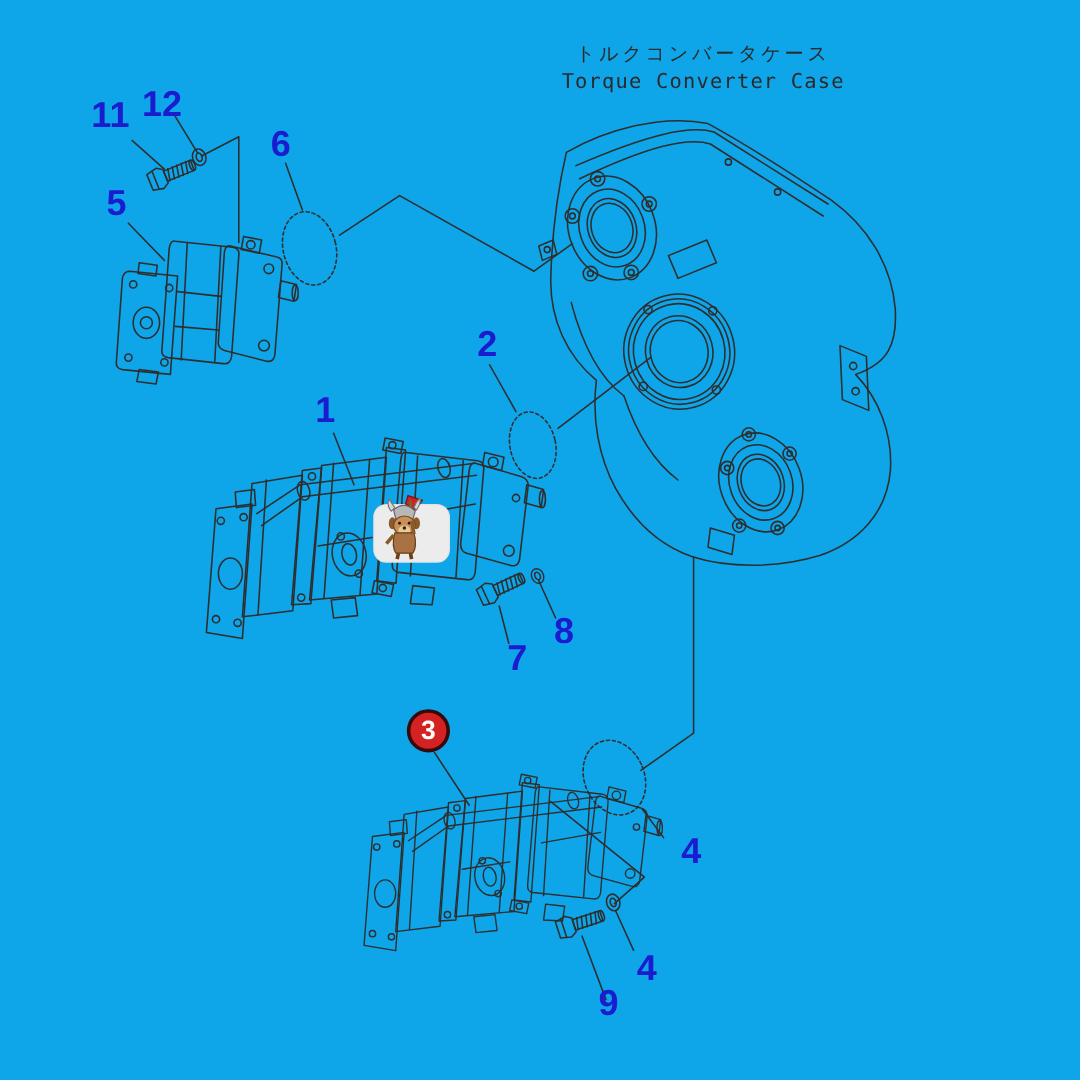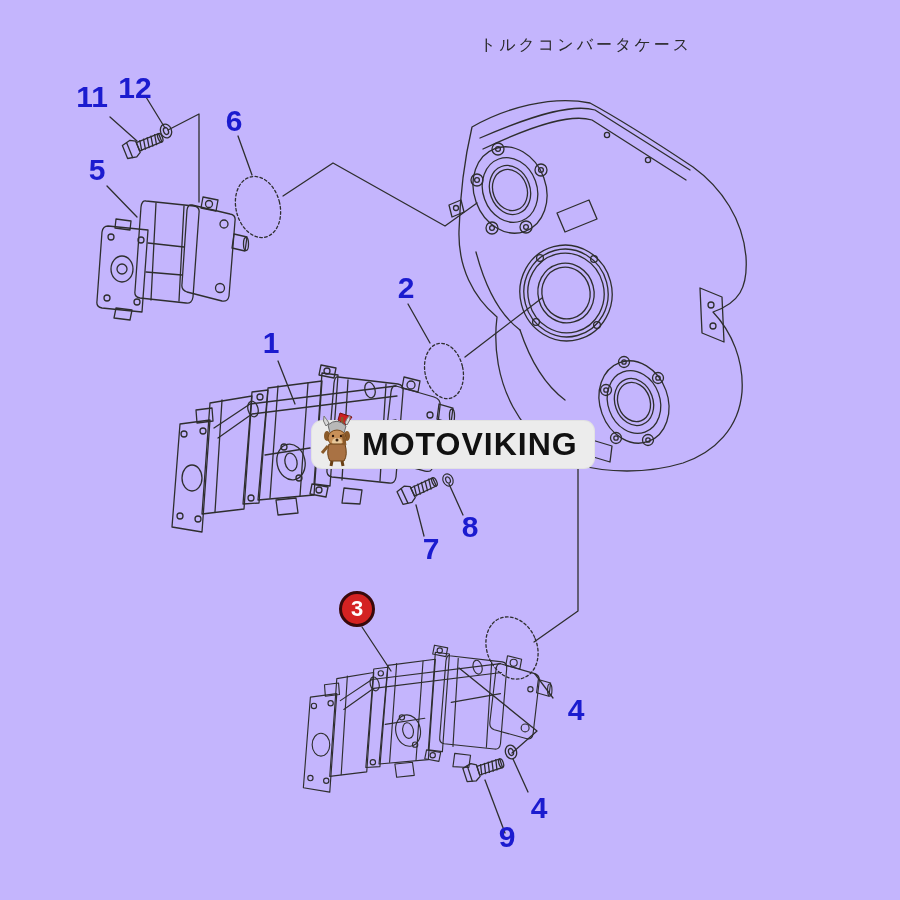--- a/index.html
+++ b/index.html
@@ -1,16 +1,16 @@
 <!DOCTYPE html>
 <html><head>
 <meta charset="utf-8">
 <style>
   html,body{margin:0;padding:0;background:#fff;}
-  .stage{position:relative;width:900px;height:900px;background:#c4b5fd;overflow:hidden;
+  .stage{position:relative;width:900px;height:900px;background:#0ea5e9;overflow:hidden;
          font-family:"Liberation Sans",sans-serif;}
   .art{position:absolute;left:0;top:0;width:900px;height:900px;}
   .art path,.art ellipse,.art circle,.art rect,.art line,.art polyline{
       stroke:#2e2e2e;stroke-width:1.3;fill:none;stroke-linejoin:round;stroke-linecap:round;}
   .fillw{fill:#ffffff;}
   .leader{stroke:#3a3a3a;stroke-width:1.15;}
   .oring{stroke-width:3.4;stroke-dasharray:2.6 2.4;}
 
   .title-block{position:absolute;left:436px;top:34px;width:300px;text-align:center;
       color:#2a2a2a;font-family:"DejaVu Sans Mono",monospace;}
@@ -221,20 +221,21 @@
       <path class="leader" d="M168,130 L199,114 L199,202"></path>
       <path class="leader" d="M283,196 L333,163 L445,226 L477,203"></path>
       <path class="leader" d="M465,357 L542,298"></path>
       <path class="leader" d="M578,464 L578,611 L534,642"></path>
       <path class="leader" d="M459,668 L537,731 L512,753"></path>
     </g>
   </svg>
 
   <div class="title-block">
     <div class="title-ja">トルクコンバータケース</div>
+    <div class="title-en">Torque Converter Case</div>
   </div>
 
   <div class="callout" style="left:271px;top:343px;">1</div>
   <div class="callout" style="left:406px;top:288px;">2</div>
   <div class="callout badge" style="left:357px;top:609px;">3</div>
   <div class="callout" style="left:576px;top:710px;">4</div>
   <div class="callout" style="left:97px;top:170px;">5</div>
   <div class="callout" style="left:234px;top:121px;">6</div>
   <div class="callout" style="left:431px;top:549px;">7</div>
   <div class="callout" style="left:470px;top:527px;">8</div>
@@ -256,16 +257,15 @@
       <ellipse cx="21" cy="31" rx="5" ry="4" fill="#e8c89a"></ellipse>
       <circle cx="21" cy="29" r="1.5" fill="#3a2210"></circle>
       <circle cx="17" cy="25" r="1.2" fill="#2a1508"></circle>
       <circle cx="25" cy="25" r="1.2" fill="#2a1508"></circle>
       <path d="M13,33 Q10,44 14,50 L28,50 Q32,44 29,33 Z" fill="#a97244" stroke="#6a4015" stroke-width="1"></path>
       <line x1="12" y1="35" x2="6" y2="42" stroke="#8a5a2a" stroke-width="3"></line>
       <line x1="29" y1="34" x2="27" y2="23" stroke="#8a5a2a" stroke-width="3"></line>
       <line x1="16" y1="50" x2="15" y2="55" stroke="#6a4015" stroke-width="3"></line>
       <line x1="26" y1="50" x2="27" y2="55" stroke="#6a4015" stroke-width="3"></line>
     </svg>
-    <span class="wm-text">MOTOVIKING</span>
   </div>
 
 </div>
 
 </body></html>

